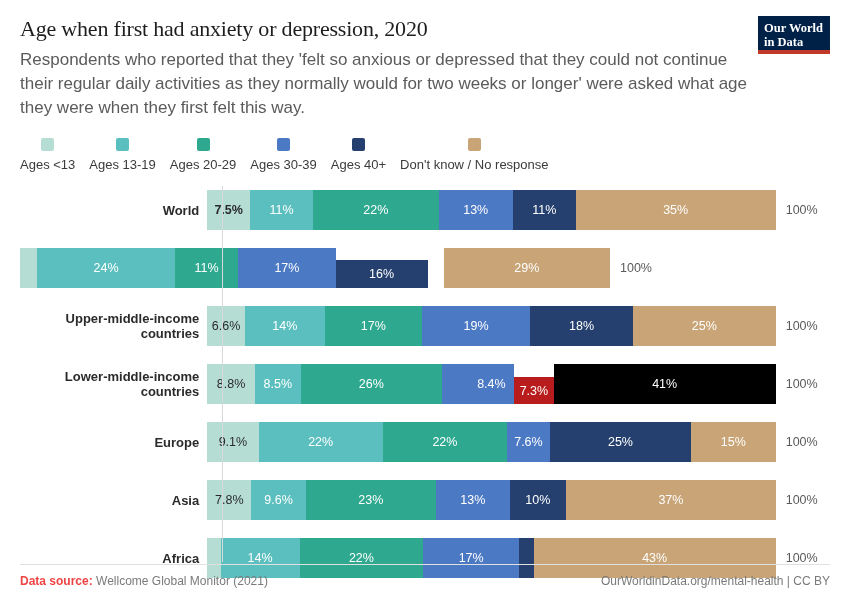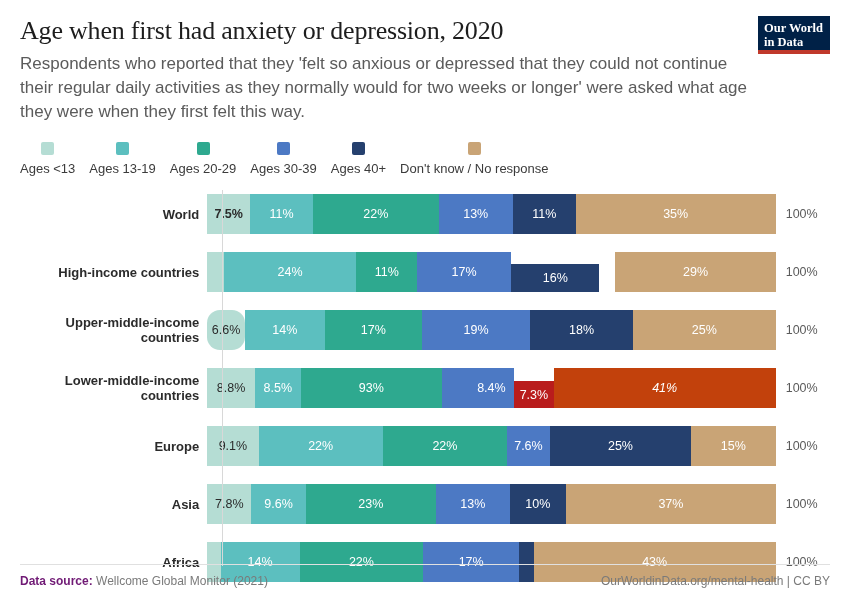--- a/index.html
+++ b/index.html
@@ -19,21 +19,21 @@
     width: 850px;
     height: 600px;
     box-sizing: border-box;
     padding: 16px 20px 0 20px;
   }
   .header {
     position: relative;
   }
   .title {
     font-family: "Liberation Serif", serif;
-    font-size: 26px;
+    font-size: 22px;
     font-weight: 400;
     color: #1d1d1d;
     margin: 0 0 6px 0;
     letter-spacing: -0.2px;
   }
   .subtitle {
     font-size: 17px;
     line-height: 1.42;
     color: #5b5b5b;
     max-width: 730px;
@@ -136,21 +136,21 @@
     right: 20px;
     bottom: 12px;
     border-top: 1px solid #e0e0e0;
     padding-top: 9px;
     display: flex;
     justify-content: space-between;
     font-size: 12px;
     color: #7a7a7a;
   }
   .footer b {
-    color: #701a75;
+    color: #ef4444;
   }
 </style>
 </head>
 <body>
 
 <div class="page">
 
   <div class="header">
     <h1 class="title">Age when first had anxiety or depression, 2020</h1>
     <p class="subtitle">Respondents who reported that they 'felt so anxious or depressed that they could not continue their regular daily activities as they normally would for two weeks or longer' were asked what age they were when they first felt this way.</p>
@@ -196,52 +196,51 @@
             <div class="seg dark-text" style="background: rgb(181, 221, 212); width: 44.4724px; font-weight: bold;">7.5%</div>
             <div class="seg" style="background: rgb(92, 191, 191); width: 65.2261px;">11%</div>
             <div class="seg" style="background: rgb(46, 169, 143); width: 130.452px;">22%</div>
             <div class="seg" style="background: rgb(76, 121, 196); width: 77.0854px;">13%</div>
             <div class="seg" style="background: rgb(37, 64, 110); width: 65.2261px;">11%</div>
             <div class="seg" style="background: rgb(201, 164, 118); width: 207.538px;">35%</div>
           </div>
           <div class="row-total">100%</div>
         </div>
         <div class="row">
-          <div class="row-label">High-income countries</div>
           <div class="bar">
             <div class="seg dark-text" style="background: rgb(181, 221, 212); width: 17.7px;"></div>
             <div class="seg" style="background: rgb(92, 191, 191); width: 141.6px;">24%</div>
             <div class="seg" style="background: rgb(46, 169, 143); width: 64.9px;">11%</div>
             <div class="seg" style="background: rgb(76, 121, 196); width: 100.3px;">17%</div>
             <div class="seg" style="background: rgb(37, 64, 110); width: 94.4px; margin-top: 12px;">16%</div>
             <div class="seg" style="background: rgb(201, 164, 118); width: 171.1px; margin-left: 16px;">29%</div>
           </div>
           <div class="row-total">100%</div>
         </div>
         <div class="row">
           <div class="row-label">Upper-middle-income countries</div>
           <div class="bar">
-            <div class="seg dark-text" style="background: rgb(181, 221, 212); width: 39.0964px; border-radius: 13px;">6.6%</div>
+            <div class="seg dark-text" style="background: rgb(181, 221, 212); width: 39.0964px;">6.6%</div>
             <div class="seg" style="background: rgb(92, 191, 191); width: 82.9317px;">14%</div>
             <div class="seg" style="background: rgb(46, 169, 143); width: 100.703px;">17%</div>
             <div class="seg" style="background: rgb(76, 121, 196); width: 112.55px;">19%</div>
             <div class="seg" style="background: rgb(37, 64, 110); width: 106.627px;">18%</div>
             <div class="seg" style="background: rgb(201, 164, 118); width: 148.092px;">25%</div>
           </div>
           <div class="row-total">100%</div>
         </div>
         <div class="row">
           <div class="row-label">Lower-middle-income countries</div>
           <div class="bar">
             <div class="seg dark-text" style="background: rgb(181, 221, 212); width: 51.92px;">8.8%</div>
             <div class="seg" style="background: rgb(92, 191, 191); width: 50.15px;">8.5%</div>
-            <div class="seg" style="background: rgb(46, 169, 143); width: 153.4px;">93%</div>
+            <div class="seg" style="background: rgb(46, 169, 143); width: 153.4px;">26%</div>
             <div class="seg" style="background: rgb(76, 121, 196); width: 49.56px; padding-left: 27px;">8.4%</div>
             <div class="seg" style="background: #b91c1c; width: 43.07px; margin-top: 13px;">7.3%</div>
-            <div class="seg" style="background: #c2410c; width: 241.9px; font-style: italic;">41%</div>
+            <div class="seg" style="background: #000000; width: 241.9px;">41%</div>
           </div>
           <div class="row-total">100%</div>
         </div>
         <div class="row">
           <div class="row-label">Europe</div>
           <div class="bar">
             <div class="seg dark-text" style="background: rgb(181, 221, 212); width: 53.3168px;">9.1%</div>
             <div class="seg" style="background: rgb(92, 191, 191); width: 128.898px;">22%</div>
             <div class="seg" style="background: rgb(46, 169, 143); width: 128.898px;">22%</div>
             <div class="seg" style="background: rgb(76, 121, 196); width: 44.5283px;">7.6%</div>

